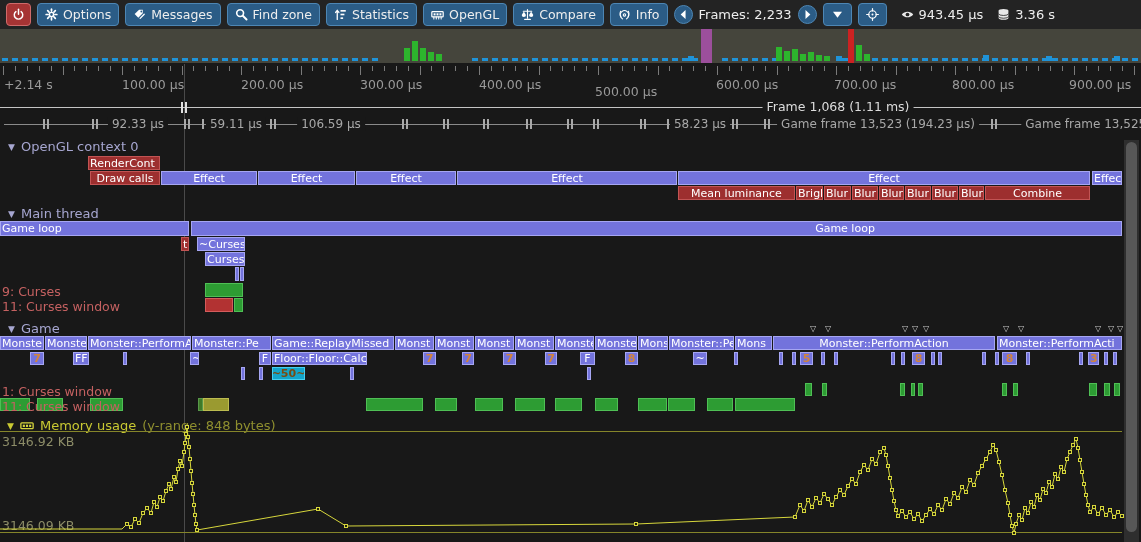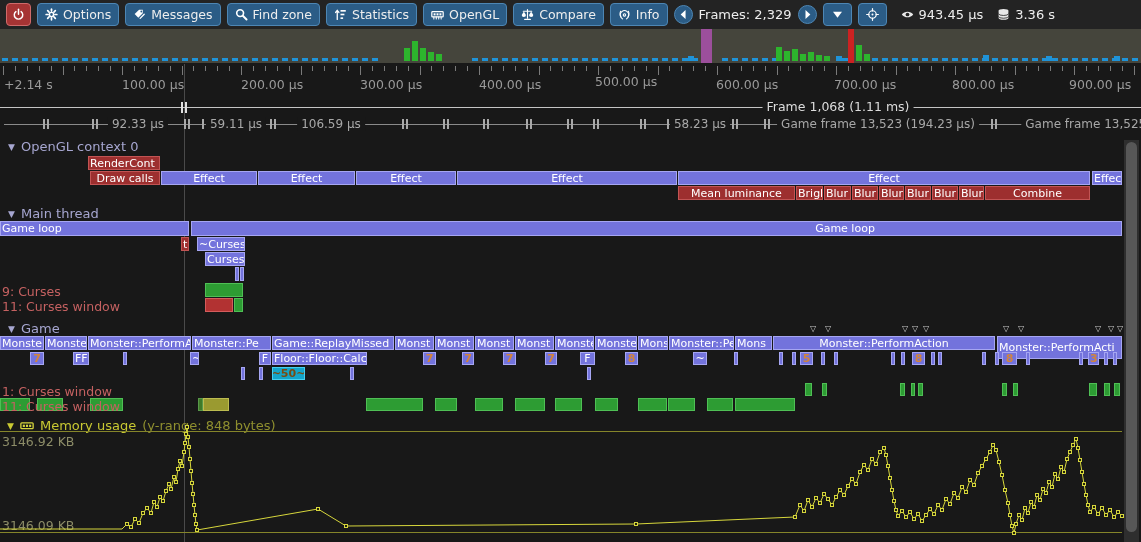--- a/index.html
+++ b/index.html
@@ -141,21 +141,21 @@
             <path d="M10.4 13.4 a7.4 7.4 0 0 0 2.4 -9.4"></path>
           </g>
         </svg>
         <span>Info</span>
       </div>
       <div class="round-btn">
         <svg viewBox="0 0 16 16" width="13" height="13">
           <path d="M10.5 2.5 L4.5 8 L10.5 13.5 Z" fill="#fff"></path>
         </svg>
       </div>
-      <div class="tb-text">Frames: 2,329</div>
+      <div class="tb-text">Frames: 2,233</div>
       <div class="round-btn">
         <svg viewBox="0 0 16 16" width="13" height="13">
           <path d="M5.5 2.5 L11.5 8 L5.5 13.5 Z" fill="#fff"></path>
         </svg>
       </div>
       <div class="tb-btn">
         <svg viewBox="0 0 16 16" width="13" height="13">
           <path d="M2.5 4.5 H13.5 L8 12 Z" fill="#fff"></path>
         </svg>
       </div>
@@ -401,21 +401,21 @@
       <div class="tick" style="left: 1086px; top: 66px; height: 5px;"></div>
       <div class="tick" style="left: 1098px; top: 66px; height: 5px;"></div>
       <div class="tick" style="left: 1110px; top: 66px; height: 5px;"></div>
       <div class="tick" style="left: 1122px; top: 66px; height: 5px;"></div>
       <div class="tick" style="left: 1134px; top: 66px; height: 9px;"></div>
       <div class="ruler-label" style="left: 4px; top: 77px;">+2.14 s</div>
       <div class="ruler-label" style="left: 122px; top: 77px;">100.00 µs</div>
       <div class="ruler-label" style="left: 241px; top: 77px;">200.00 µs</div>
       <div class="ruler-label" style="left: 360px; top: 77px;">300.00 µs</div>
       <div class="ruler-label" style="left: 479px; top: 77px;">400.00 µs</div>
-      <div class="ruler-label" style="left: 595px; top: 74px;">500.00 µs</div>
+      <div class="ruler-label" style="left: 595px; top: 84px;">500.00 µs</div>
       <div class="ruler-label" style="left: 716px; top: 77px;">600.00 µs</div>
       <div class="ruler-label" style="left: 834px; top: 77px;">700.00 µs</div>
       <div class="ruler-label" style="left: 952px; top: 77px;">800.00 µs</div>
       <div class="ruler-label" style="left: 1069px; top: 77px;">900.00 µs</div>
       <div class="hline" style="left: 0px; top: 107px; width: 1141px; background: rgb(196, 196, 196);"></div>
       <div class="dbar" style="left: 181px; top: 102px; height: 11px; background: rgb(224, 224, 224);"></div>
       <div class="dbar" style="left: 185px; top: 102px; height: 11px; background: rgb(224, 224, 224);"></div>
       <div class="fs-label frame-label" style="left: 838px; top: 100px;">Frame 1,068 (1.11 ms)</div>
       <div class="hline" style="left: 4px; top: 124px; width: 1137px; background: rgb(138, 138, 138);"></div>
       <div class="dbar" style="left: 43px; top: 119px; height: 10px; background: rgb(168, 168, 168);"></div>
@@ -588,21 +588,21 @@
       </div>
       <div class="zone purple left" style="left: 669px; top: 336px; width: 65px; height: 14px;">
         <span>Monster::Pe</span>
       </div>
       <div class="zone purple left" style="left: 735px; top: 336px; width: 37px; height: 14px;">
         <span>Mons</span>
       </div>
       <div class="zone purple" style="left: 773px; top: 336px; width: 222px; height: 14px;">
         <span>Monster::PerformAction</span>
       </div>
-      <div class="zone purple left" style="left: 997px; top: 336px; width: 125px; height: 23px;">
+      <div class="zone purple left" style="left: 997px; top: 336px; width: 125px; height: 14px;">
         <span>Monster::PerformActi</span>
       </div>
       <div class="zone purple" style="left: 30px; top: 352px; width: 14px; height: 13px;">
         <span class="num">7</span>
       </div>
       <div class="zone purple left" style="left: 73px; top: 352px; width: 16px; height: 13px;">
         <span>FF</span>
       </div>
       <div class="zone purple" style="left: 123px; top: 352px; width: 4px; height: 13px;"></div>
       <div class="zone purple left" style="left: 190px; top: 352px; width: 9px; height: 13px;">

